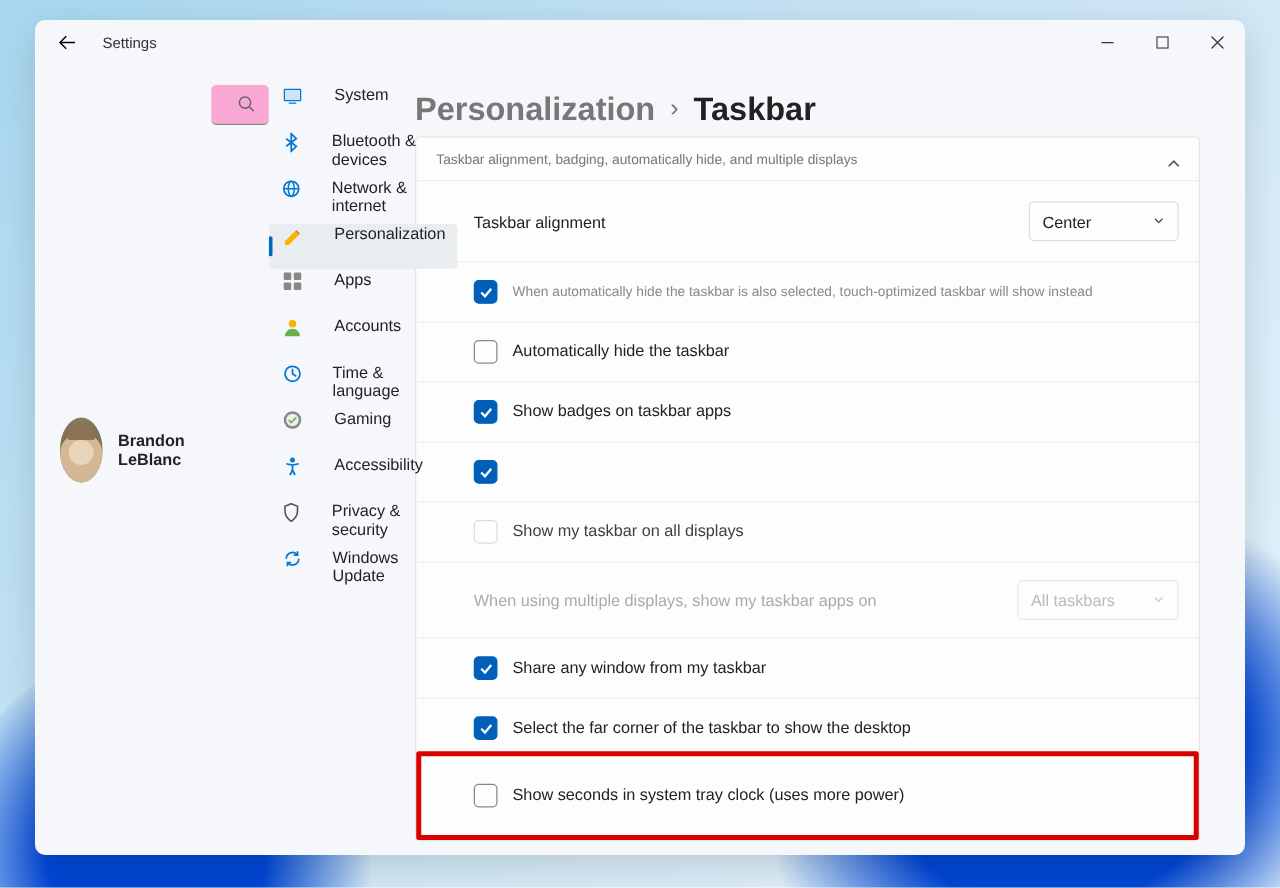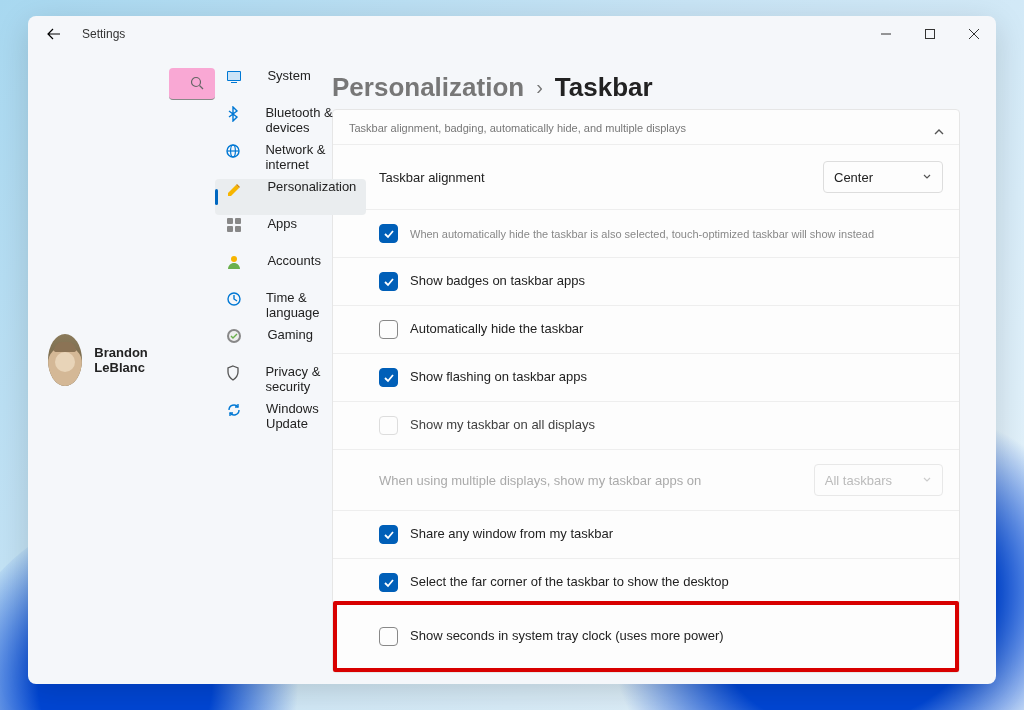--- a/index.html
+++ b/index.html
@@ -182,20 +182,29 @@
                 <circle cx="8" cy="8" r="7" fill="#888"></circle>
                 <circle cx="8" cy="8" r="5" fill="#eee"></circle>
                 <path d="M5 8l2 2 4-4" fill="none" stroke="#6ab04c" stroke-width="1.4"></path>
               </svg>
             </span>
             <span>Gaming</span>
           </div>
         <div class="nav-item">
             <span class="nav-icon">
               <svg width="16" height="16" viewBox="0 0 16 16">
+                <circle cx="8" cy="3" r="2" fill="#0078d4"></circle>
+                <path d="M3 6l5 1 5-1M8 7v4l-2 4M8 11l2 4" fill="none" stroke="#0078d4" stroke-width="1.4"></path>
+              </svg>
+            </span>
+            <span>Accessibility</span>
+          </div>
+        <div class="nav-item">
+            <span class="nav-icon">
+              <svg width="16" height="16" viewBox="0 0 16 16">
                 <path d="M8 1l5 2v4c0 4-2 6-5 8-3-2-5-4-5-8V3l5-2z" fill="none" stroke="#555" stroke-width="1.3"></path>
               </svg>
             </span>
             <span>Privacy &amp; security</span>
           </div>
         <div class="nav-item">
             <span class="nav-icon">
               <svg width="16" height="16" viewBox="0 0 16 16">
                 <path d="M3 8a5 5 0 019-3M13 8a5 5 0 01-9 3" fill="none" stroke="#0078d4" stroke-width="1.4"></path>
                 <path d="M12 2v3h-3M4 14v-3h3" fill="none" stroke="#0078d4" stroke-width="1.4"></path>
@@ -239,46 +248,43 @@
               <svg width="12" height="12" viewBox="0 0 12 12">
                 <path d="M2 6l3 3 5-6" fill="none" stroke="#fff" stroke-width="1.8"></path>
               </svg>
             </span>
           <div class="check-row-text">
             <div class="check-row-sub">When automatically hide the taskbar is also selected, touch-optimized taskbar will show instead</div>
           </div>
         </div>
 
         <div class="check-row">
+          <span class="checkbox"></span>
+          <div class="check-row-text">
+              <div class="check-row-title">Automatically hide the taskbar</div>
+            </div>
+        </div>
+
+        <div class="check-row">
           <span class="checkbox checked">
               <svg width="12" height="12" viewBox="0 0 12 12">
                 <path d="M2 6l3 3 5-6" fill="none" stroke="#fff" stroke-width="1.8"></path>
               </svg>
             </span>
           <div class="check-row-text">
               <div class="check-row-title">Show badges on taskbar apps</div>
             </div>
         </div>
 
         <div class="check-row">
-          <span class="checkbox"></span>
-          <div class="check-row-text">
-              <div class="check-row-title">Automatically hide the taskbar</div>
-            </div>
-        </div>
-
-        <div class="check-row">
-          <span class="checkbox checked">
-              <svg width="12" height="12" viewBox="0 0 12 12">
-                <path d="M2 6l3 3 5-6" fill="none" stroke="#fff" stroke-width="1.8"></path>
-              </svg>
-            </span>
-          <div class="check-row-text">
-              <div class="check-row-title">Show flashing on taskbar apps</div>
-            </div>
+          <span class="checkbox checked">
+              <svg width="12" height="12" viewBox="0 0 12 12">
+                <path d="M2 6l3 3 5-6" fill="none" stroke="#fff" stroke-width="1.8"></path>
+              </svg>
+            </span>
         </div>
 
         <div class="check-row disabled">
           <span class="checkbox disabled"></span>
           <div class="check-row-text">
               <div class="check-row-title">Show my taskbar on all displays</div>
             </div>
         </div>
 
         <div class="multi-disp-row">

